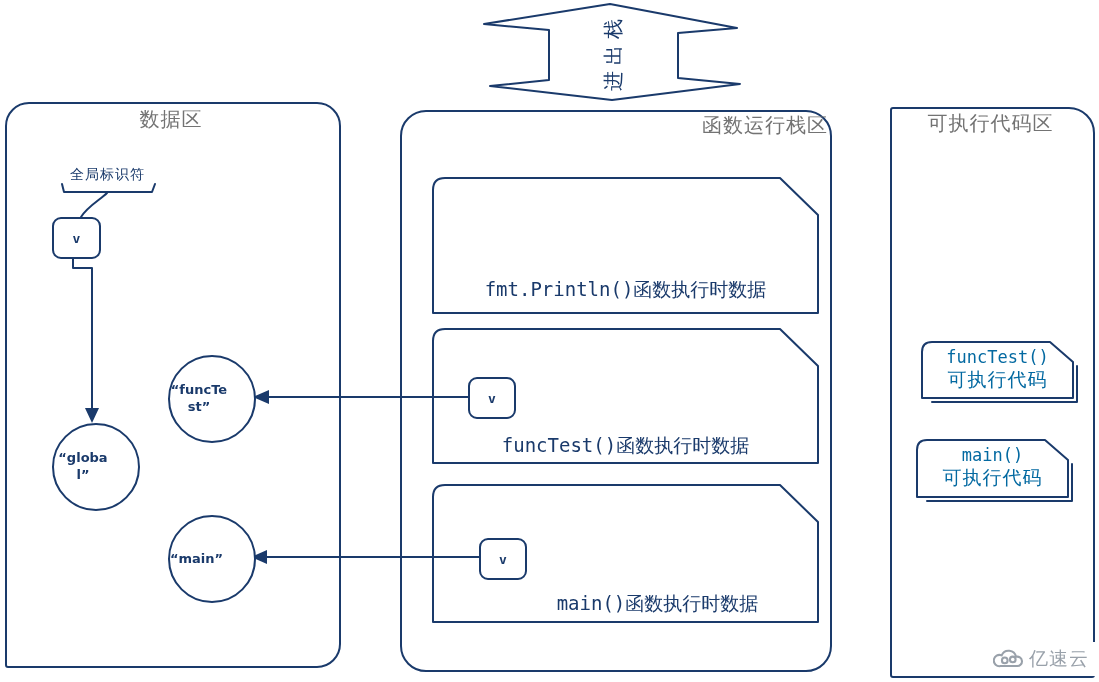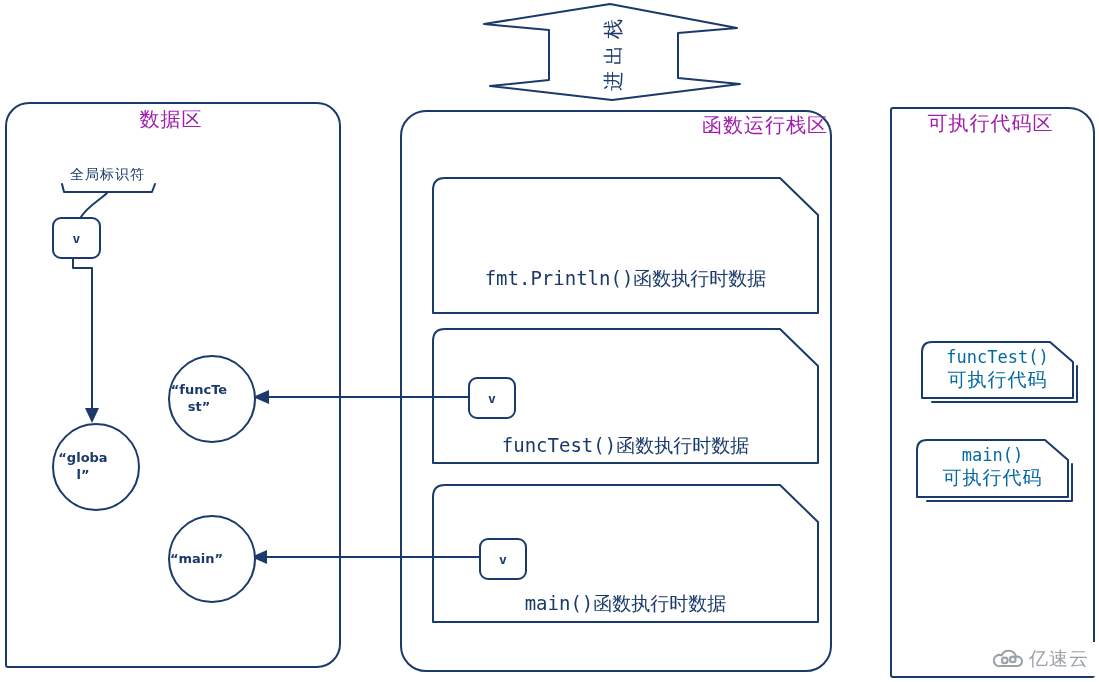--- a/index.html
+++ b/index.html
@@ -11,21 +11,21 @@
   svg.layer{position:absolute;left:0;top:0;width:1099px;height:682px;}
   .ink{stroke:#1A3A6B;fill:none;stroke-width:2;stroke-linejoin:round;stroke-linecap:round;}
   .ink-fill{fill:#1A3A6B;stroke:none;}
   .ink-shape{stroke:#1A3A6B;fill:#ffffff;stroke-width:2;stroke-linejoin:round;}
 
   .area-box{position:absolute;border:2px solid #1A3A6B;background:transparent;}
   .box-data {left:5px;  top:102px; width:332px; height:562px; border-radius:24px 24px 24px 3px;}
   .box-stack{left:400px; top:110px; width:428px; height:558px; border-radius:26px;}
   .box-code {left:890px; top:107px; width:201px; height:567px; border-radius:3px 26px 3px 3px;}
 
-  .area-title{position:absolute;text-align:center;font-size:20px;letter-spacing:1px;color:#a21caf;}
+  .area-title{position:absolute;text-align:center;font-size:20px;letter-spacing:1px;color:#737373;}
   .t-data {left:5px;  top:106px; width:332px;}
   .t-stack{left:400px;top:112px; width:428px;text-align:right;}
   .t-code {left:890px;top:110px; width:201px;}
 
   .small-label{position:absolute;font-size:14px;color:#1A3A6B;letter-spacing:1px;}
 
   .var-box{
     position:absolute;border:2px solid #1A3A6B;border-radius:9px;background:#fff;
     display:flex;align-items:center;justify-content:center;
     font-family:"DejaVu Sans Mono","DejaVu Sans",monospace,sans-serif;
@@ -45,23 +45,23 @@
   .circle-label{
     max-width:58px;word-break:break-all;line-height:1.3;
     font-weight:bold;font-size:13px;color:#1A3A6B;
   }
 
   .frame-label{
     position:absolute;left:433px;width:385px;text-align:center;
     font-size:19px;color:#1A3A6B;
     font-family:"DejaVu Sans Mono","DejaVu Sans",monospace,sans-serif;
   }
-  .fl-fmt{top:266px;}
+  .fl-fmt{top:277px;}
   .fl-functest{top:433px;}
-  .fl-main{top:591px;}
+  .fl-main{top:591px;padding-left:32px;}
 
   .code-block-label{
     position:absolute;text-align:center;line-height:1.25;color:#0369a1;
     font-family:"DejaVu Sans Mono","DejaVu Sans",monospace,sans-serif;
   }
   .cbl-functest{left:922px;top:347px;width:151px;}
   .cbl-main{left:917px;top:445px;width:151px;}
   .code-name{font-size:17px;}
   .code-caption{font-size:19px;font-family:"DejaVu Sans",sans-serif;letter-spacing:1px;}
 

